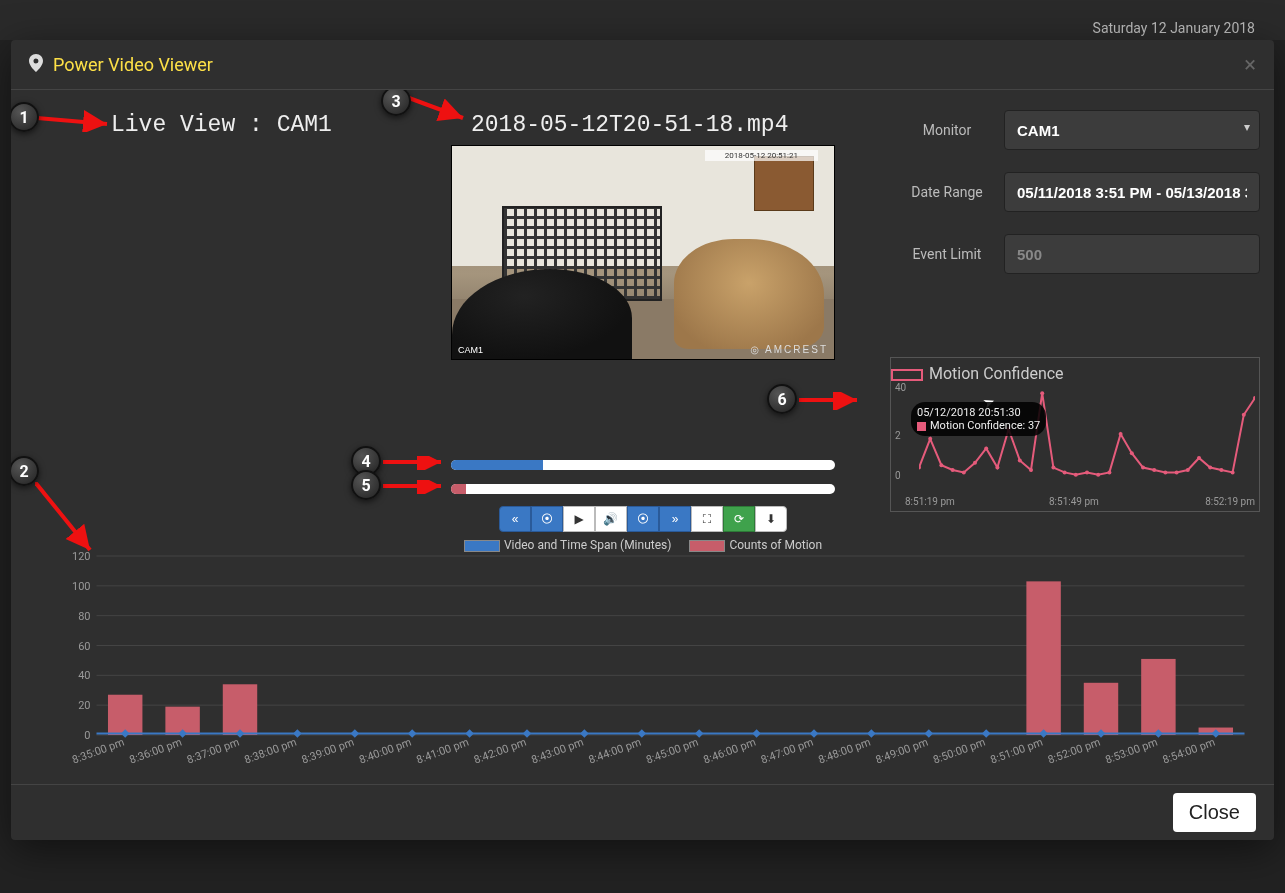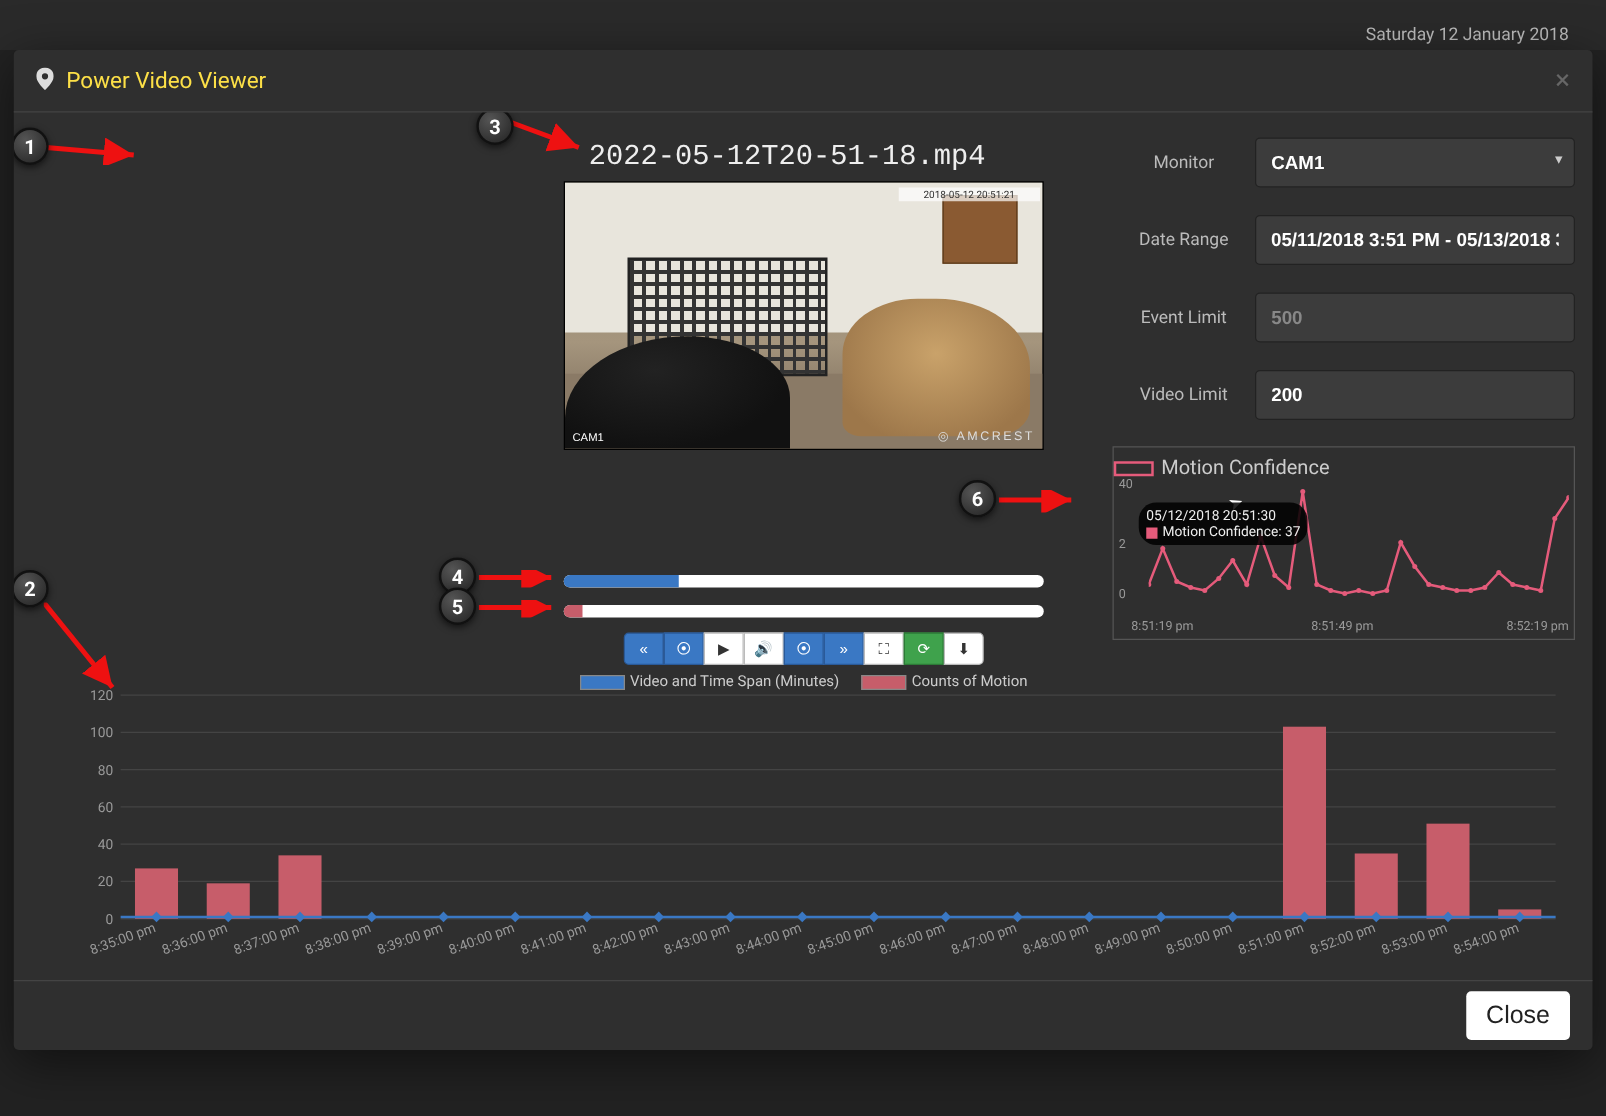--- a/index.html
+++ b/index.html
@@ -21,21 +21,21 @@
 
   .video-thumb { position: absolute; left: 440px; top: 55px; width: 384px; height: 215px; background: linear-gradient(to bottom, #8b8270 0%, #a5957d 60%, #6d6050 100%); border: 1px solid #000; overflow: hidden; }
   .video-thumb .dog1 { position: absolute; left: 0; bottom: 0; width: 180px; height: 90px; background: radial-gradient(ellipse at 40% 30%, #222 0%, #111 70%); border-radius: 60% 50% 0 0 / 80% 60% 0 0; }
   .video-thumb .dog2 { position: absolute; right: 10px; bottom: 10px; width: 150px; height: 110px; background: radial-gradient(ellipse at 50% 40%, #c9a26a 0%, #9d774a 80%); border-radius: 40% 50% 20% 10%; }
   .video-thumb .wall { position: absolute; left: 0; top: 0; right: 0; height: 120px; background: #e8e5dc; }
   .video-thumb .floor { position: absolute; left: 0; bottom: 0; right: 0; height: 60px; background: #8a7a66; }
   .video-thumb .crate { position: absolute; left: 50px; top: 60px; width: 160px; height: 95px; background: repeating-linear-gradient(90deg, #333 0 3px, transparent 3px 10px), repeating-linear-gradient(0deg, #333 0 3px, transparent 3px 10px); border: 2px solid #222; }
   .video-thumb .cab { position: absolute; right: 20px; top: 10px; width: 60px; height: 55px; background: #8a5a32; border: 1px solid #5a3a1a; }
   .video-thumb .camlabel { position: absolute; left: 6px; bottom: 4px; font-size: 9px; color: #fff; font-family: sans-serif; }
   .video-thumb .brand { position: absolute; right: 6px; bottom: 4px; font-size: 10px; letter-spacing: 2px; color: #ddd; font-family: sans-serif; }
-  .video-thumb .ts { position: absolute; right: 2px; top: 4px; font-size: 8px; color: #333; background: rgba(255,255,255,.7); padding: 1px 20px; }
+  .video-thumb .ts { position: absolute; right: 16px; top: 4px; font-size: 8px; color: #333; background: rgba(255,255,255,.7); padding: 1px 20px; }
 
   .form-panel { position: absolute; right: 14px; top: 20px; width: 370px; }
   .form-row { display: flex; align-items: center; margin-bottom: 22px; }
   .form-row label { width: 114px; text-align: center; font-size: 14px; color: #bbb; }
   .form-row .control { flex: 1; }
   select.ctl, input.ctl { width: 100%; height: 40px; background: #3c3c3c; border: 1px solid #222; border-radius: 4px; color: #fff; font-size: 15px; font-weight: 600; padding: 0 12px; }
   .select-wrap { position: relative; }
   .select-wrap::after { content: "▾"; position: absolute; right: 10px; top: 10px; color: #ccc; pointer-events: none; font-size: 12px; }
   select.ctl { appearance: none; }
   input.ctl::placeholder { color: #888; font-weight: 600; }
@@ -85,21 +85,22 @@
       <svg width="14" height="18" viewBox="0 0 14 18">
           <path fill="#ddd" d="M7 0C3 0 0 3 0 7c0 5 7 11 7 11s7-6 7-11c0-4-3-7-7-7zm0 9.5A2.5 2.5 0 117 4.5a2.5 2.5 0 010 5z"></path>
         </svg>
     </span>
     <span class="modal-title">Power Video Viewer</span>
     <span class="close-x">×</span>
   </div>
 
   <div class="modal-body">
 
-    <div class="file-label">2022-05-12T20-51-18.mp4</div>
+    <div class="live-label">Live View : CAM1</div>
+    <div class="file-label">2018-05-12T20-51-18.mp4</div>
 
     <div class="video-thumb">
       <div class="wall"></div>
       <div class="floor"></div>
       <div class="cab"></div>
       <div class="crate"></div>
       <div class="dog2"></div>
       <div class="dog1"></div>
       <span class="ts">2018-05-12 20:51:21</span>
       <span class="camlabel">CAM1</span>
@@ -118,26 +119,20 @@
       <div class="form-row">
         <label>Date Range</label>
         <div class="control">
           <input class="ctl" value="05/11/2018 3:51 PM - 05/13/2018 3:51 PM" style="">
         </div>
       </div>
       <div class="form-row">
         <label>Event Limit</label>
         <div class="control">
           <input class="ctl" placeholder="500" style="">
-        </div>
-      </div>
-      <div class="form-row">
-        <label>Video Limit</label>
-        <div class="control">
-          <input class="ctl" value="200" style="">
         </div>
       </div>
     </div>
 
     <div class="mini-chart">
       <div class="legend">
         <span class="sw"></span><span>Motion Confidence</span>
       </div>
       <span class="ylab" style="top:24px">40</span>
       <span class="ylab" style="top:72px">2</span>

